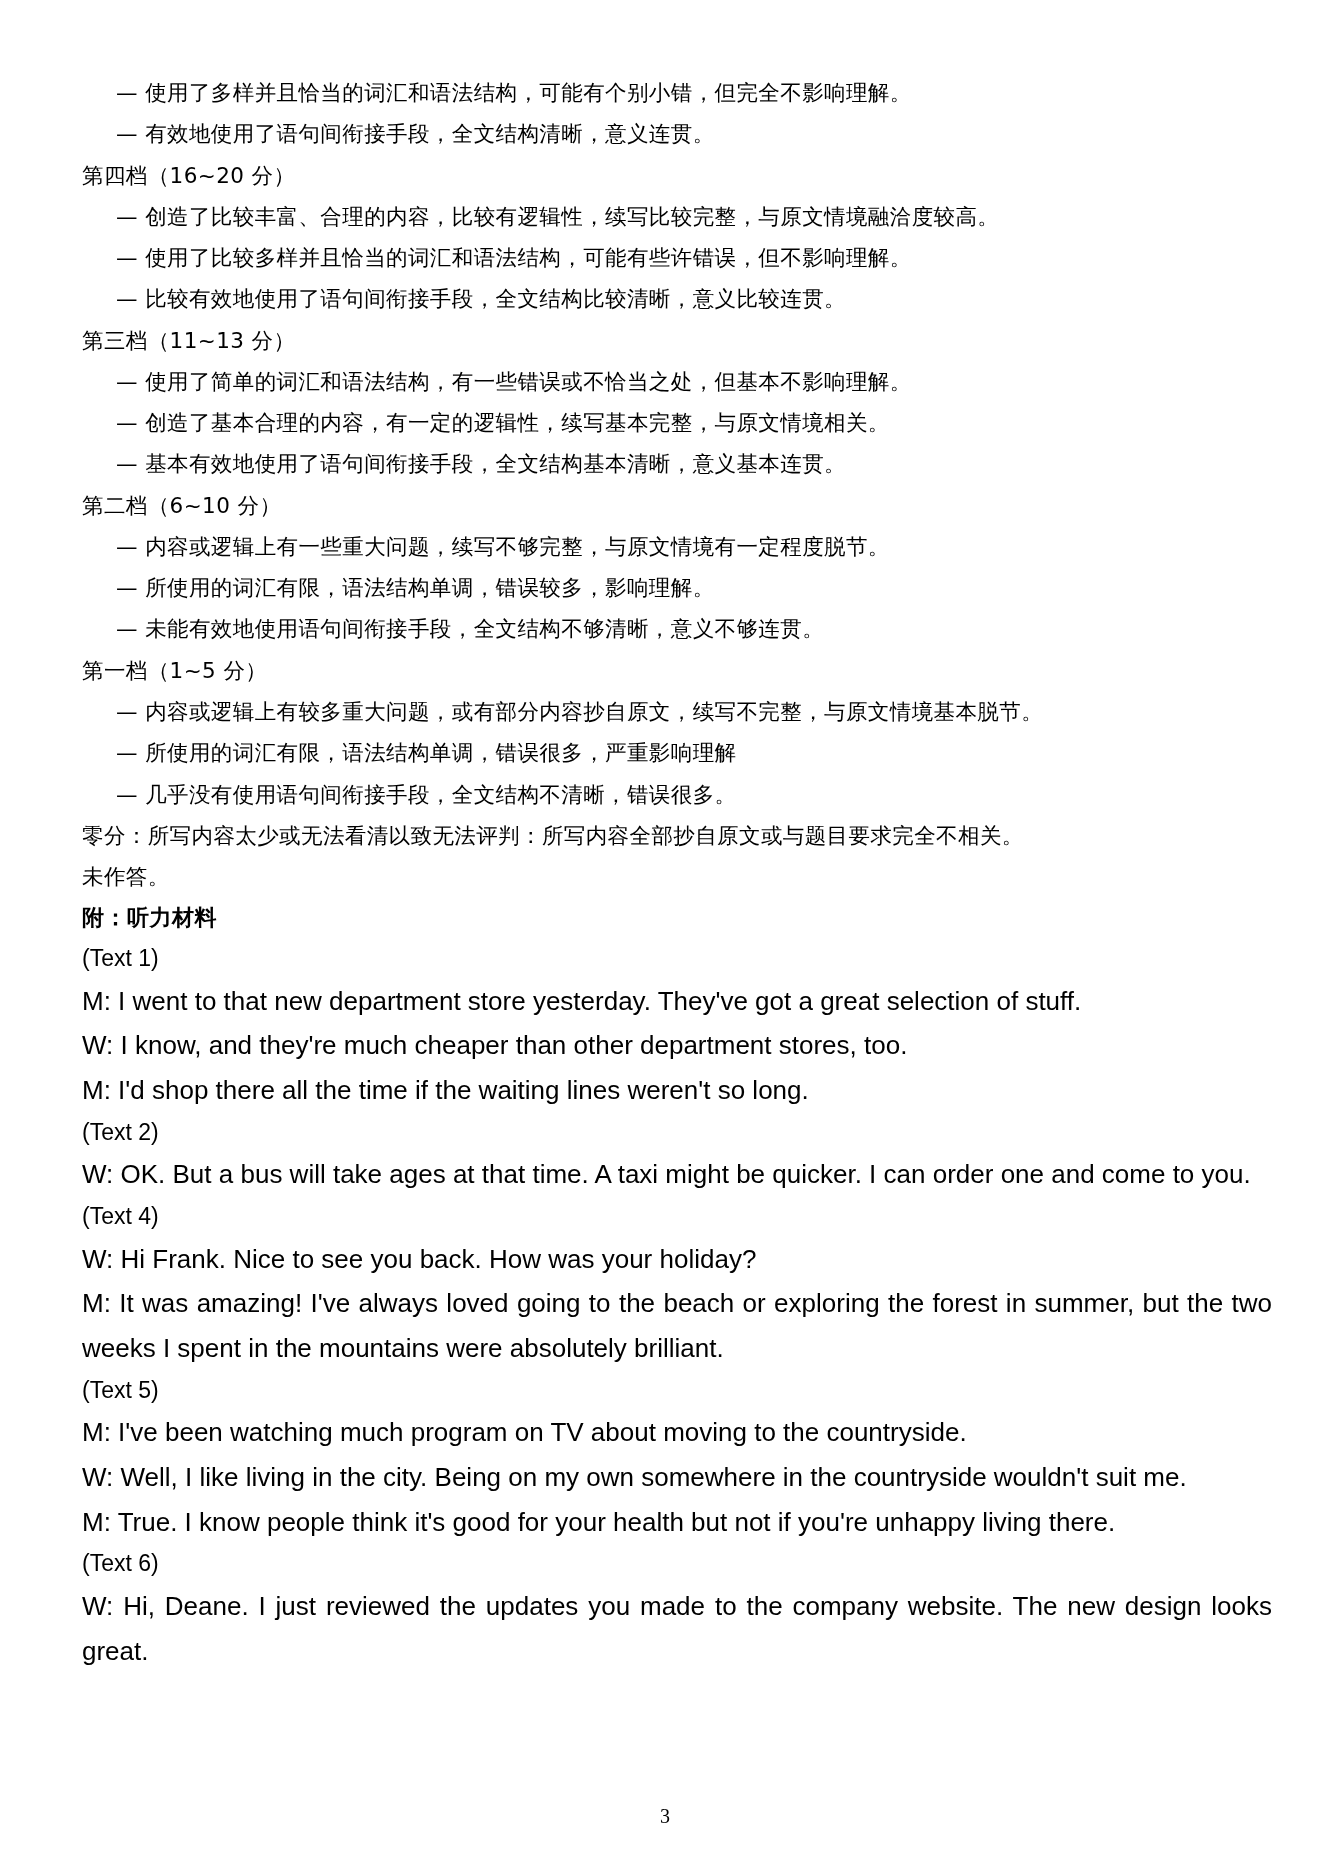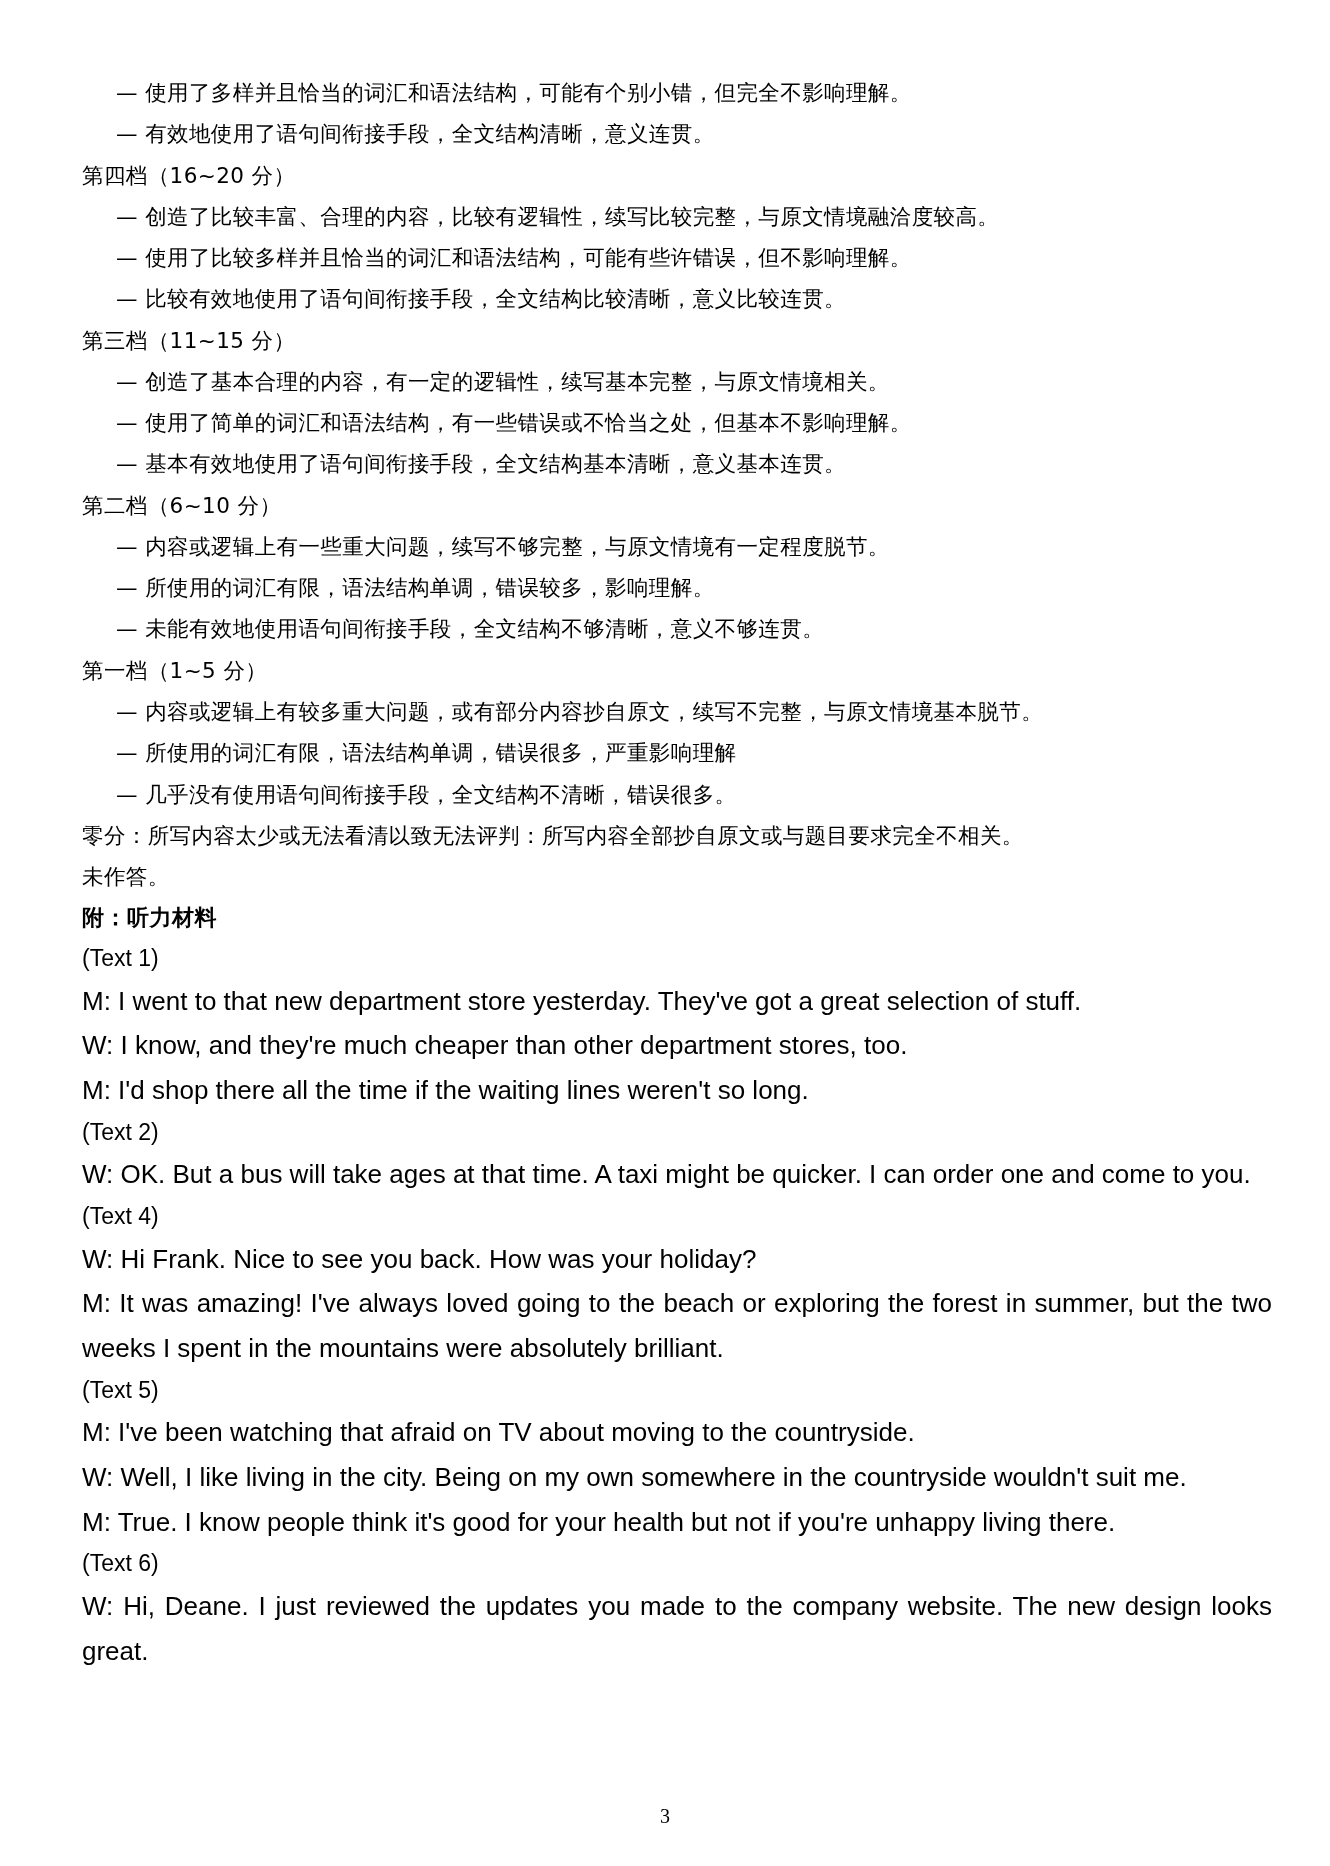--- a/index.html
+++ b/index.html
@@ -71,23 +71,23 @@
   </div>
 
   <div>
     <div class="cn">第四档（16~20 分）</div>
     <div class="cn cn-bullet">— 创造了比较丰富、合理的内容，比较有逻辑性，续写比较完整，与原文情境融洽度较高。</div>
     <div class="cn cn-bullet">— 使用了比较多样并且恰当的词汇和语法结构，可能有些许错误，但不影响理解。</div>
     <div class="cn cn-bullet">— 比较有效地使用了语句间衔接手段，全文结构比较清晰，意义比较连贯。</div>
   </div>
 
   <div>
-    <div class="cn">第三档（11~15 分）</div>
+    <div class="cn">第三档（11~13 分）</div>
+    <div class="cn cn-bullet">— 使用了简单的词汇和语法结构，有一些错误或不恰当之处，但基本不影响理解。</div>
     <div class="cn cn-bullet">— 创造了基本合理的内容，有一定的逻辑性，续写基本完整，与原文情境相关。</div>
-    <div class="cn cn-bullet">— 使用了简单的词汇和语法结构，有一些错误或不恰当之处，但基本不影响理解。</div>
     <div class="cn cn-bullet">— 基本有效地使用了语句间衔接手段，全文结构基本清晰，意义基本连贯。</div>
   </div>
 
   <div>
     <div class="cn">第二档（6~10 分）</div>
     <div class="cn cn-bullet">— 内容或逻辑上有一些重大问题，续写不够完整，与原文情境有一定程度脱节。</div>
     <div class="cn cn-bullet">— 所使用的词汇有限，语法结构单调，错误较多，影响理解。</div>
     <div class="cn cn-bullet">— 未能有效地使用语句间衔接手段，全文结构不够清晰，意义不够连贯。</div>
   </div>
 
@@ -117,21 +117,21 @@
 
 
   <div>
     <div class="en-label">(Text 4)</div>
     <div class="en">W: Hi Frank. Nice to see you back. How was your holiday?</div>
     <div class="en">M: It was amazing! I've always loved going to the beach or exploring the forest in summer, but the two weeks I spent in the mountains were absolutely brilliant.</div>
   </div>
 
   <div>
     <div class="en-label">(Text 5)</div>
-    <div class="en">M: I've been watching that afraid on TV about moving to the countryside.</div>
+    <div class="en">M: I've been watching much program on TV about moving to the countryside.</div>
     <div class="en">W: Well, I like living in the city. Being on my own somewhere in the countryside wouldn't suit me.</div>
     <div class="en">M: True. I know people think it's good for your health but not if you're unhappy living there.</div>
   </div>
 
   <div>
     <div class="en-label">(Text 6)</div>
     <div class="en">W: Hi, Deane. I just reviewed the updates you made to the company website. The new design looks great.</div>
   </div>
 
   <div class="pagenum">3</div>

